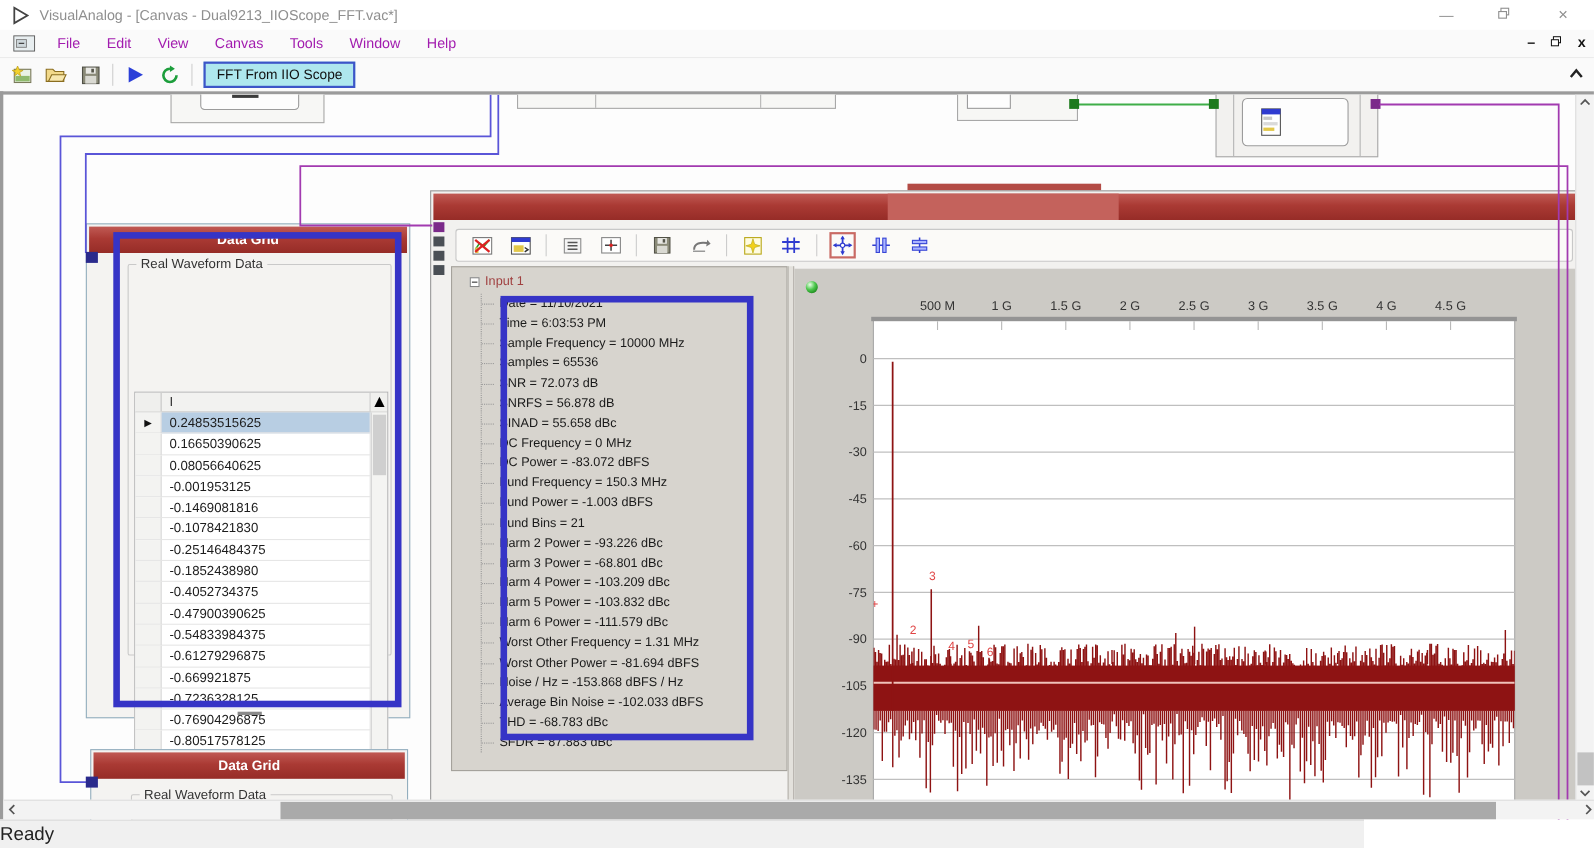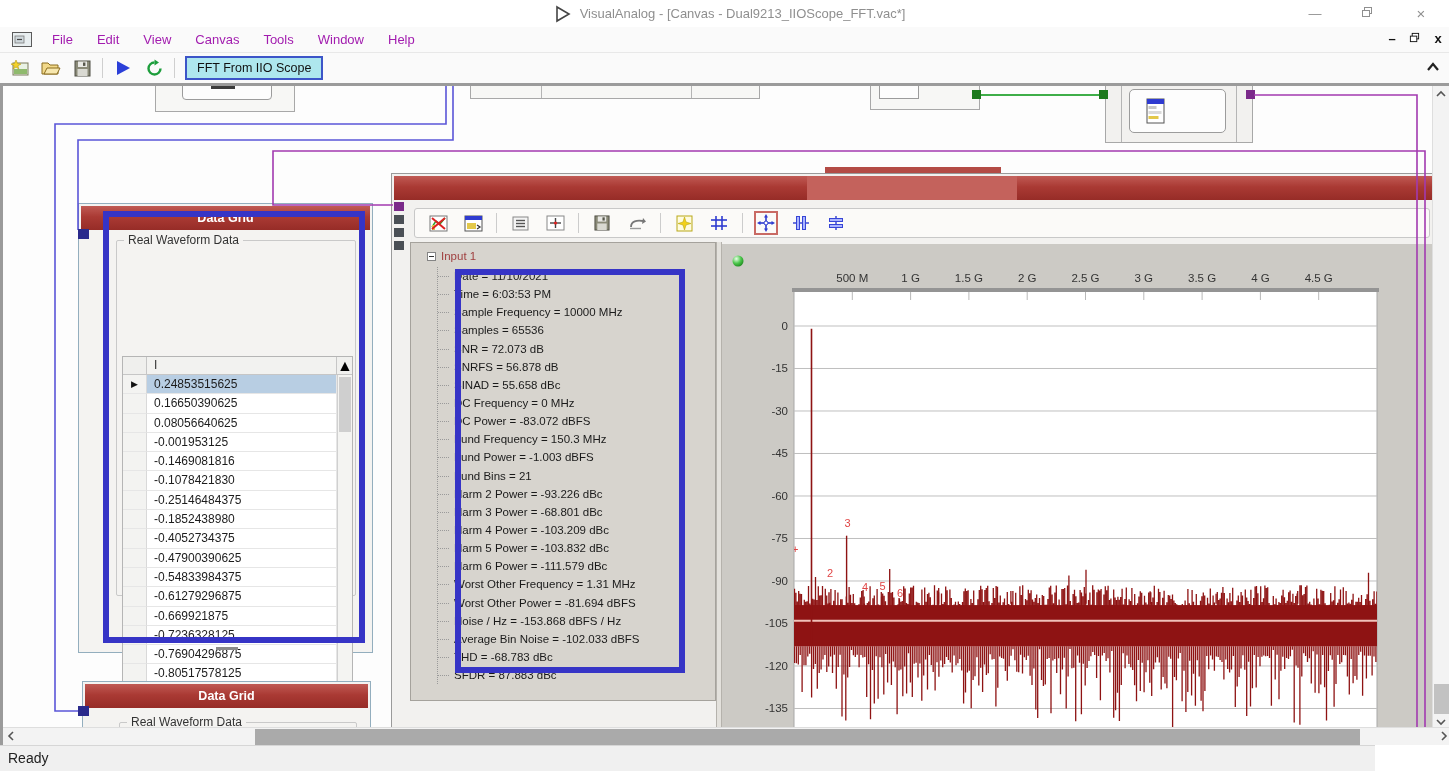--- a/index.html
+++ b/index.html
@@ -2,21 +2,21 @@
 <html><head>
 <meta charset="utf-8">
 <style>
   * { margin:0; padding:0; box-sizing:border-box; }
   html,body { font-family:"Liberation Sans",sans-serif; }
   #app { position:relative; width:1449px; height:771px; background:#ffffff; overflow:hidden;
          font-family:"Liberation Sans",sans-serif; }
 
   
   #titlebar { position:absolute; left:0; top:0; width:1449px; height:27px; background:#ffffff;
-              display:flex; align-items:center;justify-content:center; }
+              display:flex; align-items:center; }
   #app-logo { margin-left:10px; width:18px; height:18px; }
   #window-title { margin-left:8px; font-size:13px; color:#8f8f8f; }
   .win-ctrl { position:absolute; top:4px; width:30px; height:20px; text-align:center; color:#8f8f8f;
               font-size:13px; line-height:20px; }
 
   
   #menubar { position:absolute; left:0; top:27px; width:1449px; height:26px; background:#fafafa;
              border-bottom:1px solid #e8e8e8; display:flex; align-items:center; }
   #canvas-doc-icon { margin-left:12px; width:20px; height:15px; }
   #menu-items { display:flex; list-style:none; margin-left:8px; }
@@ -107,22 +107,22 @@
   
   #vscroll { position:absolute; right:0; top:0; width:17px; height:644px; background:#f3f3f3;
              border-left:1px solid #dedede; z-index:60; }
   #hscroll { position:absolute; left:0; bottom:0; width:1449px; height:18px; background:#f3f3f3;
              border-top:1px solid #dedede; z-index:61; }
   .sb-btn { position:absolute; font-size:11px; color:#5a5a5a; text-align:center; }
   #hthumb { position:absolute; left:252px; top:1px; width:1105px; height:16px; background:#aaaaaa; }
   #vthumb { position:absolute; left:1px; top:598px; width:15px; height:30px; background:#c2c2c2; }
 
   
-  #statusbar { position:absolute; left:0; top:745px; width:1375px; height:26px; background:#f0f0f0;
-               border-top:1px solid #d6d6d6; font-size:14px; color:#222; line-height:25px; padding-left:8px; }
+  #statusbar { position:absolute; left:0; top:745px; width:1240px; height:26px; background:#f0f0f0;
+               border-top:1px solid #d6d6d6; font-size:17px; color:#222; line-height:25px; }
 
   
   #plot-svg { position:absolute; left:330px; top:70px; z-index:2; }
   #plot-svg text.tick { font-family:"Liberation Sans",sans-serif; font-size:11.5px; fill:#333; }
   #plot-svg text.marker { font-family:"Liberation Sans",sans-serif; font-size:11px; fill:#e04545; }
 </style>
 </head>
 <body>
 
 <div id="app">

